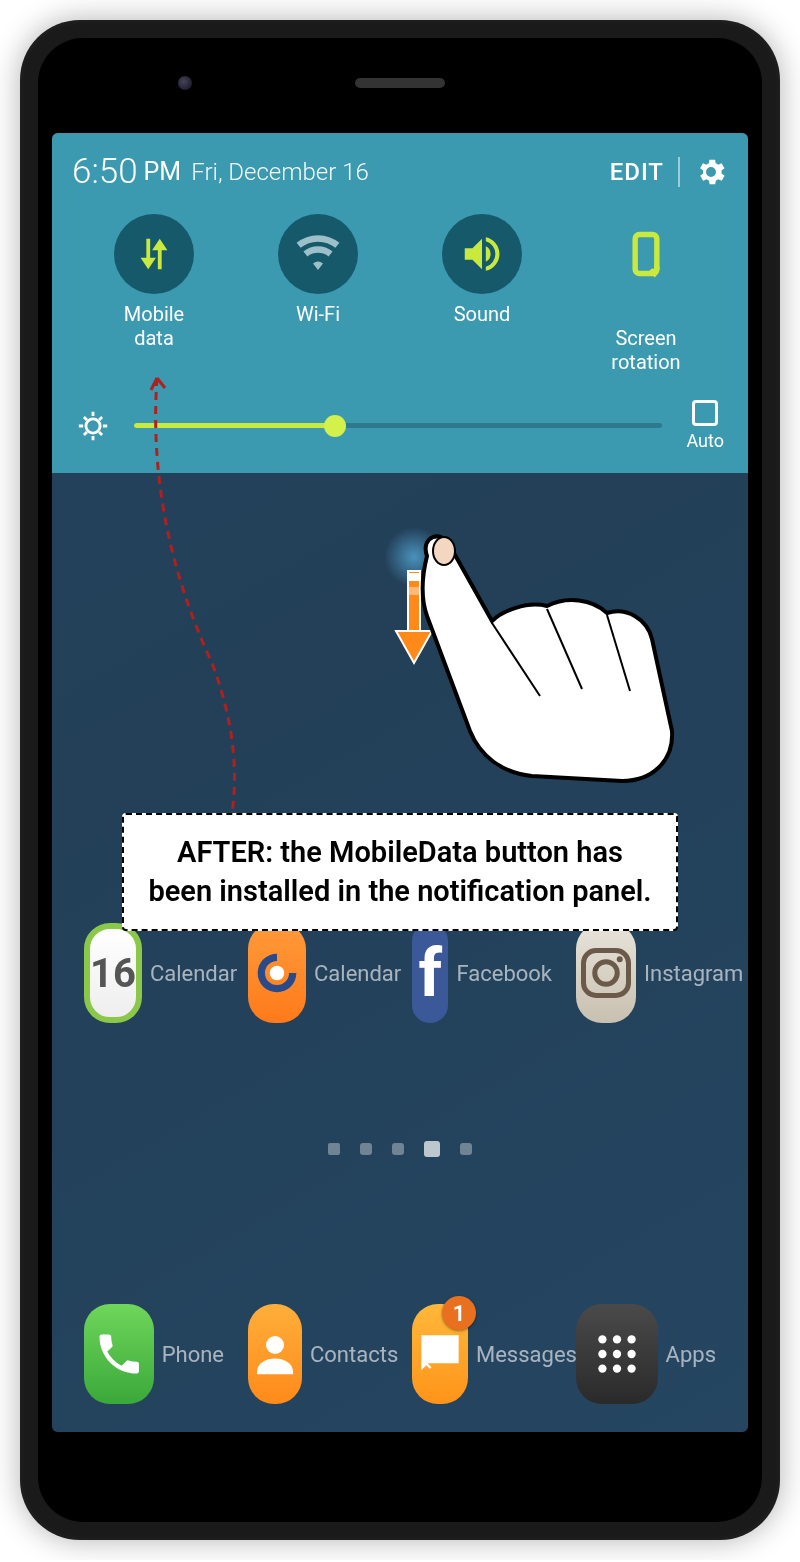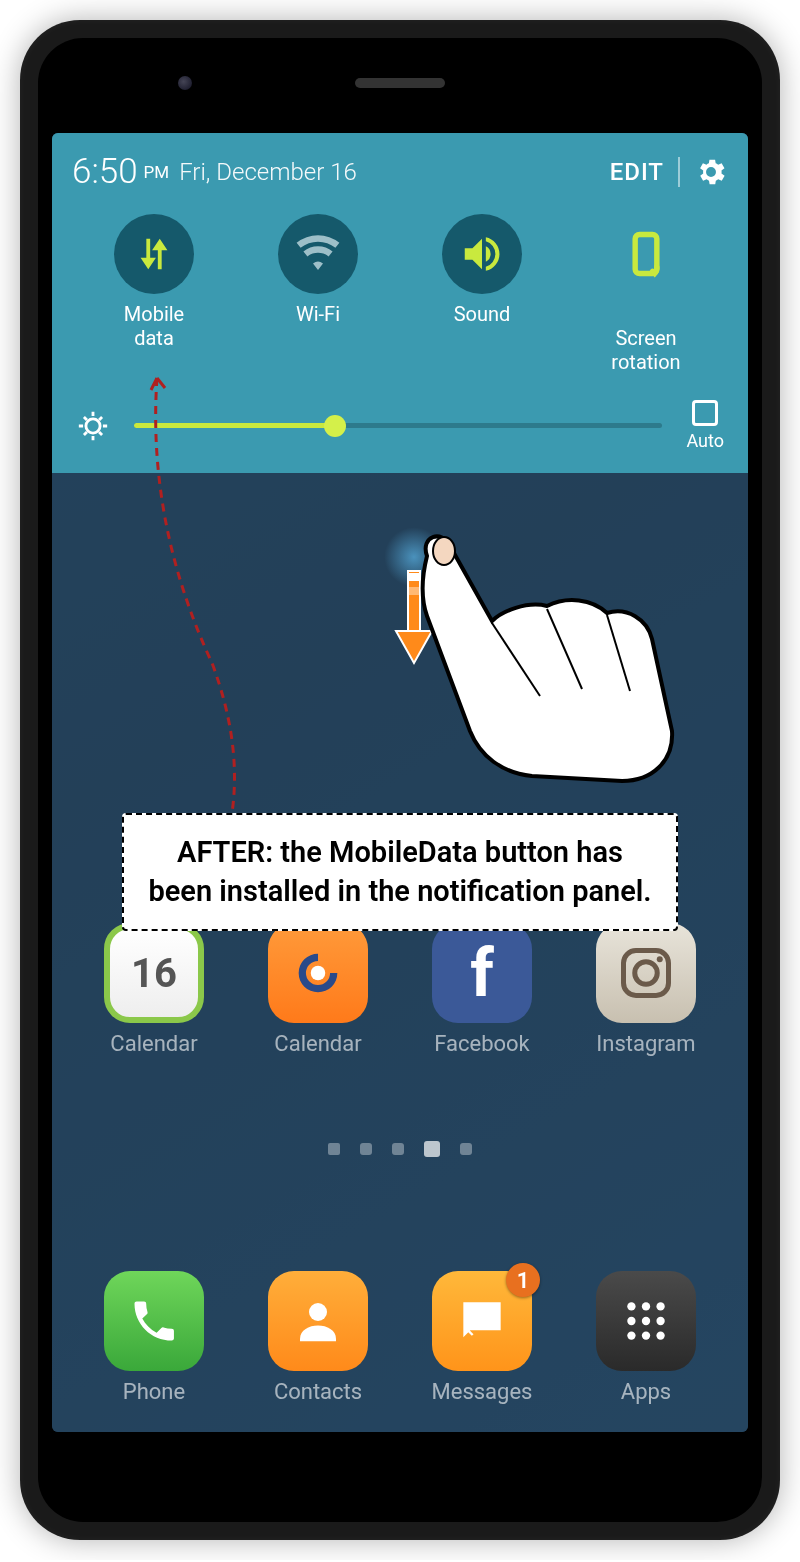--- a/index.html
+++ b/index.html
@@ -62,21 +62,21 @@
     background: #3b9ab0;
     padding: 18px 20px 14px 20px;
     z-index: 10;
   }
   .np-header {
     display: flex; align-items: center;
     color: #fff;
     margin-bottom: 22px;
   }
   .np-time { font-size: 35px; font-weight: 300; }
-  .np-ampm { font-size: 17px; font-weight: 400; margin-left: 6px; }
+  .np-ampm { font-size: 25px; font-weight: 400; margin-left: 6px; }
   .np-date { font-size: 24px; font-weight: 300; margin-left: 10px; opacity: 0.95; }
   .np-edit { margin-left: auto; font-size: 24px; font-weight: 500; letter-spacing: 1px; }
   .np-divider { width: 2px; height: 30px; background: rgba(255,255,255,0.5); margin: 0 14px; }
   .np-gear { width: 34px; height: 34px; }
   .toggle-row {
     display: flex; justify-content: space-between; 
     margin-bottom: 22px;
   }
   .toggle-item {
     flex: 1;
@@ -117,21 +117,21 @@
   
   .home-row {
     position: absolute; left: 0; right: 0;
     display: flex; justify-content: space-around;
     padding: 0 20px;
   }
   .home-row.row1 { top: 790px; }
   .home-row.dock { bottom: 28px; }
   .app {
     width: 140px;
-    display: flex; flex-direction: column; align-items: center;
+    display: flex; flex-direction: row; align-items: center;
     color: rgba(255,255,255,0.6); font-size: 22px; gap: 8px;
   }
   .app-icon {
     width: 100px; height: 100px;
     border-radius: 26px;
     display: flex; align-items: center; justify-content: center;
     font-size: 40px; font-weight: 700; color: #fff;
     position: relative;
   }
   .badge {

